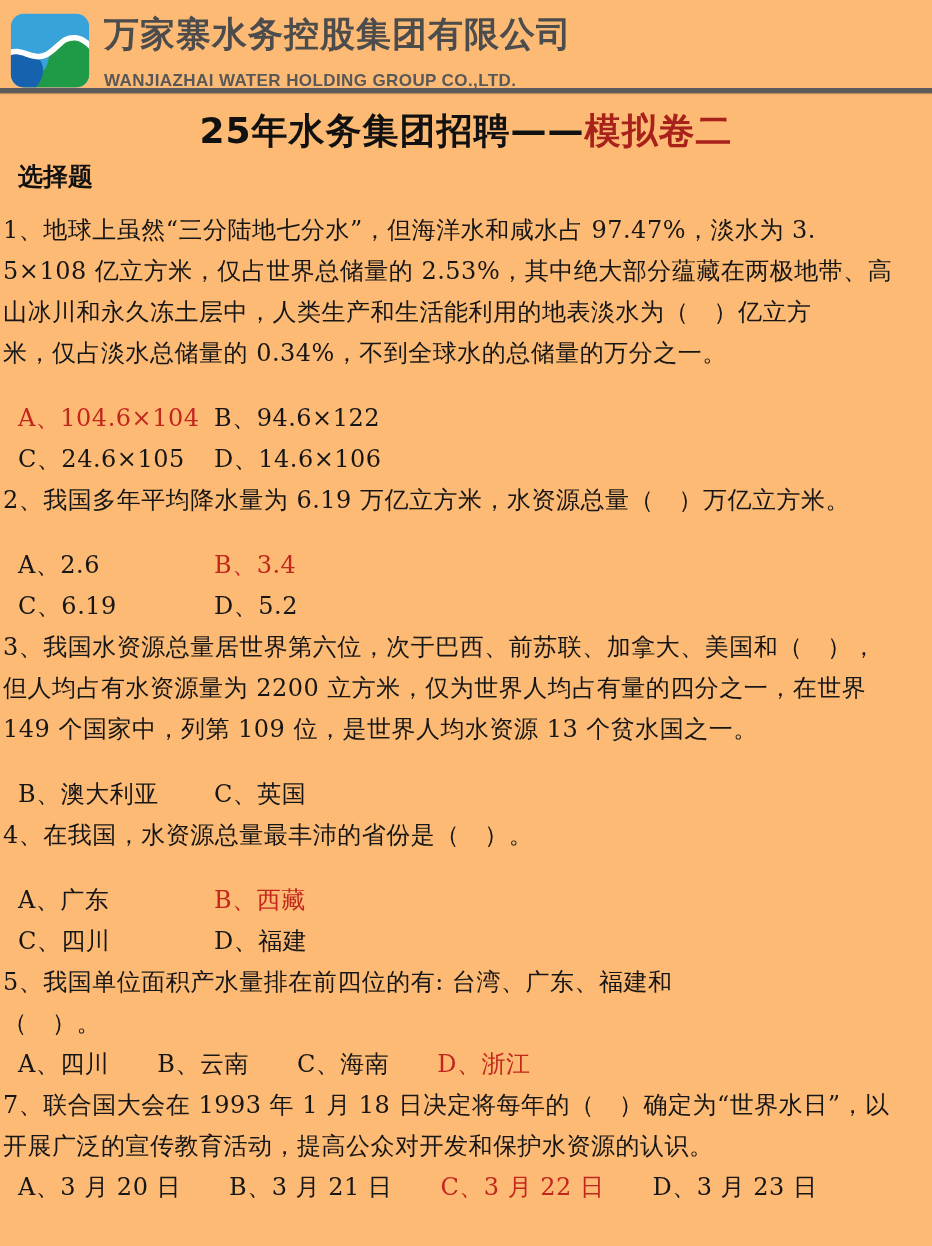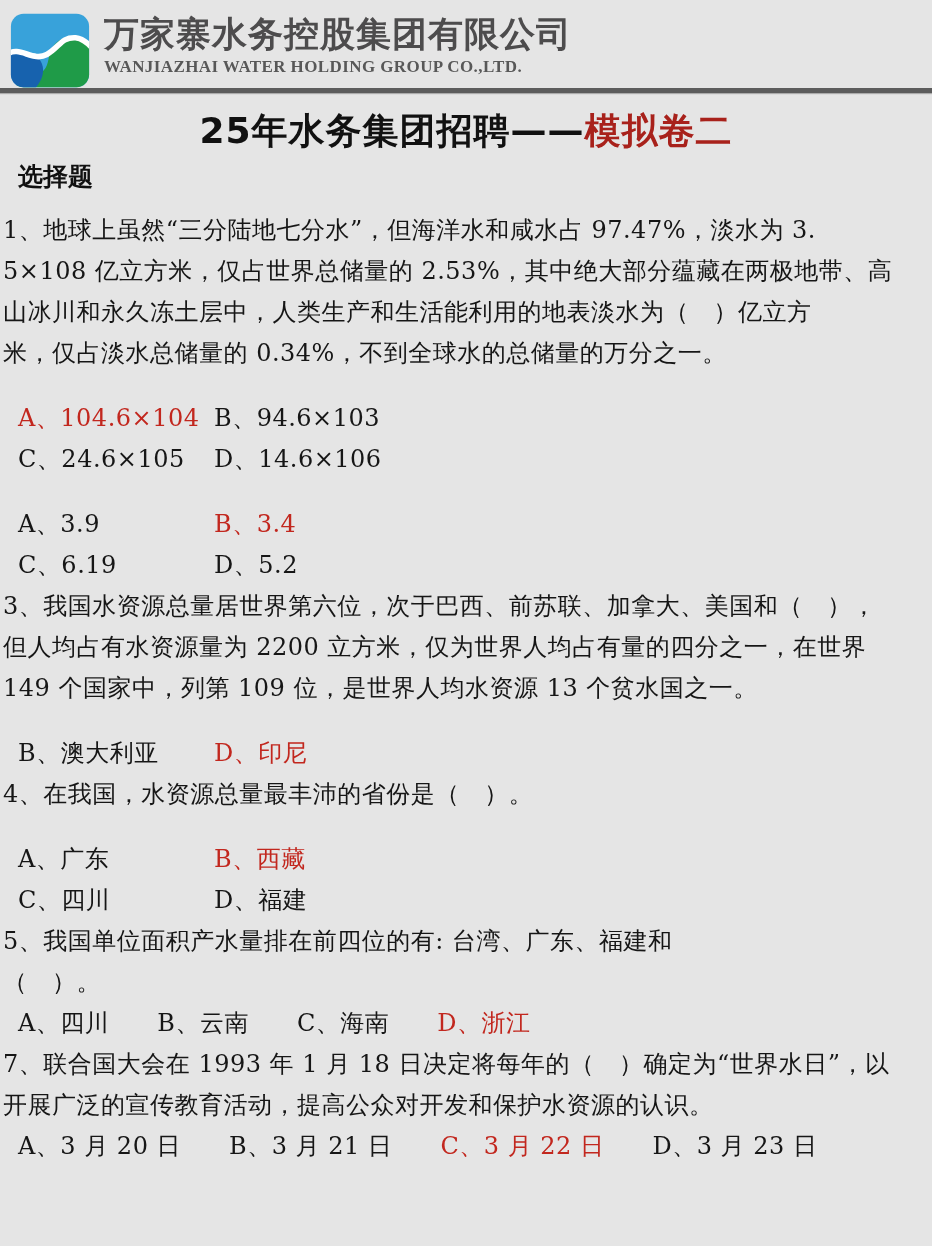--- a/index.html
+++ b/index.html
@@ -1,32 +1,32 @@
 <!DOCTYPE html>
 <html><head>
 <meta charset="utf-8">
 <style>
   html,body{margin:0;padding:0;background:#ffffff;}
   .page{
-    position:relative;width:932px;height:1246px;background:#e5e5e5;
+    position:relative;width:932px;height:1246px;background:#fdba74;
     overflow:hidden;color:#161616;
     font-family:"DejaVu Serif","Liberation Serif",serif;
   }
   
   .letterhead{display:flex;align-items:flex-start;padding:13px 0 0 10px;height:75px;}
   .logo{width:80px;height:75px;flex:0 0 auto;}
   .logo svg{width:80px;height:75px;display:block;}
   .company{margin-left:14px;padding-top:1px;}
   .company-cn{
     font-family:"DejaVu Sans","Liberation Sans",sans-serif;
     font-size:35px;font-weight:700;color:#4d4c4d;letter-spacing:1px;line-height:40px;
   }
   .company-en{
-    font-family:Liberation Serif, serif;
-    font-size:17px;font-weight:700;color:#585858;letter-spacing:0.4px;margin-top:3px;
+    font-family:Liberation Sans, sans-serif;
+    font-size:17px;font-weight:700;color:#585858;letter-spacing:0.4px;margin-top:17px;
   }
   .divider{height:5px;background:#5c5c5c;box-shadow:0 1px 1px rgba(0,0,0,.25);}
   
   .exam-title{
     margin:14px 0 2px 0;text-align:center;font-size:36px;font-weight:700;
     font-family:"DejaVu Sans","Liberation Sans",sans-serif;letter-spacing:1px;color:#111;
   }
   .exam-title .hl{color:#a8211b;}
   .section-label{
     margin:4px 18px 17px 18px;font-size:25px;font-weight:700;color:#111;
@@ -78,42 +78,43 @@
   <div class="section-label">选择题</div>
 
   <main id="question-list">
   <section class="question">
     <div class="qtext">1、地球上虽然“三分陆地七分水”，但海洋水和咸水占 97.47%，淡水为 3.
 5×108 亿立方米，仅占世界总储量的 2.53%，其中绝大部分蕴藏在两极地带、高
 山冰川和永久冻土层中，人类生产和生活能利用的地表淡水为（　）亿立方
 米，仅占淡水总储量的 0.34%，不到全球水的总储量的万分之一。</div>
     <div class="opts opts-grid">
           <span class="opt correct">A、104.6×104</span>
-          <span class="opt">B、94.6×103</span>
+          <span class="opt">B、94.6×122</span>
           <span class="opt">C、24.6×105</span>
           <span class="opt">D、14.6×106</span>
         </div>
   </section>
 
   <section class="question">
+    <div class="qtext">2、我国多年平均降水量为 6.19 万亿立方米，水资源总量（　）万亿立方米。</div>
     <div class="opts opts-grid">
-          <span class="opt">A、3.9</span>
+          <span class="opt">A、2.6</span>
           <span class="opt correct">B、3.4</span>
           <span class="opt">C、6.19</span>
           <span class="opt">D、5.2</span>
         </div>
   </section>
 
   <section class="question">
     <div class="qtext">3、我国水资源总量居世界第六位，次于巴西、前苏联、加拿大、美国和（　），
 但人均占有水资源量为 2200 立方米，仅为世界人均占有量的四分之一，在世界
 149 个国家中，列第 109 位，是世界人均水资源 13 个贫水国之一。</div>
     <div class="opts opts-grid">
           <span class="opt">B、澳大利亚</span>
-          <span class="opt correct">D、印尼</span>
+          <span class="opt">C、英国</span>
         </div>
   </section>
 
   <section class="question">
     <div class="qtext">4、在我国，水资源总量最丰沛的省份是（　）。</div>
     <div class="opts opts-grid">
           <span class="opt">A、广东</span>
           <span class="opt correct">B、西藏</span>
           <span class="opt">C、四川</span>
           <span class="opt">D、福建</span>

